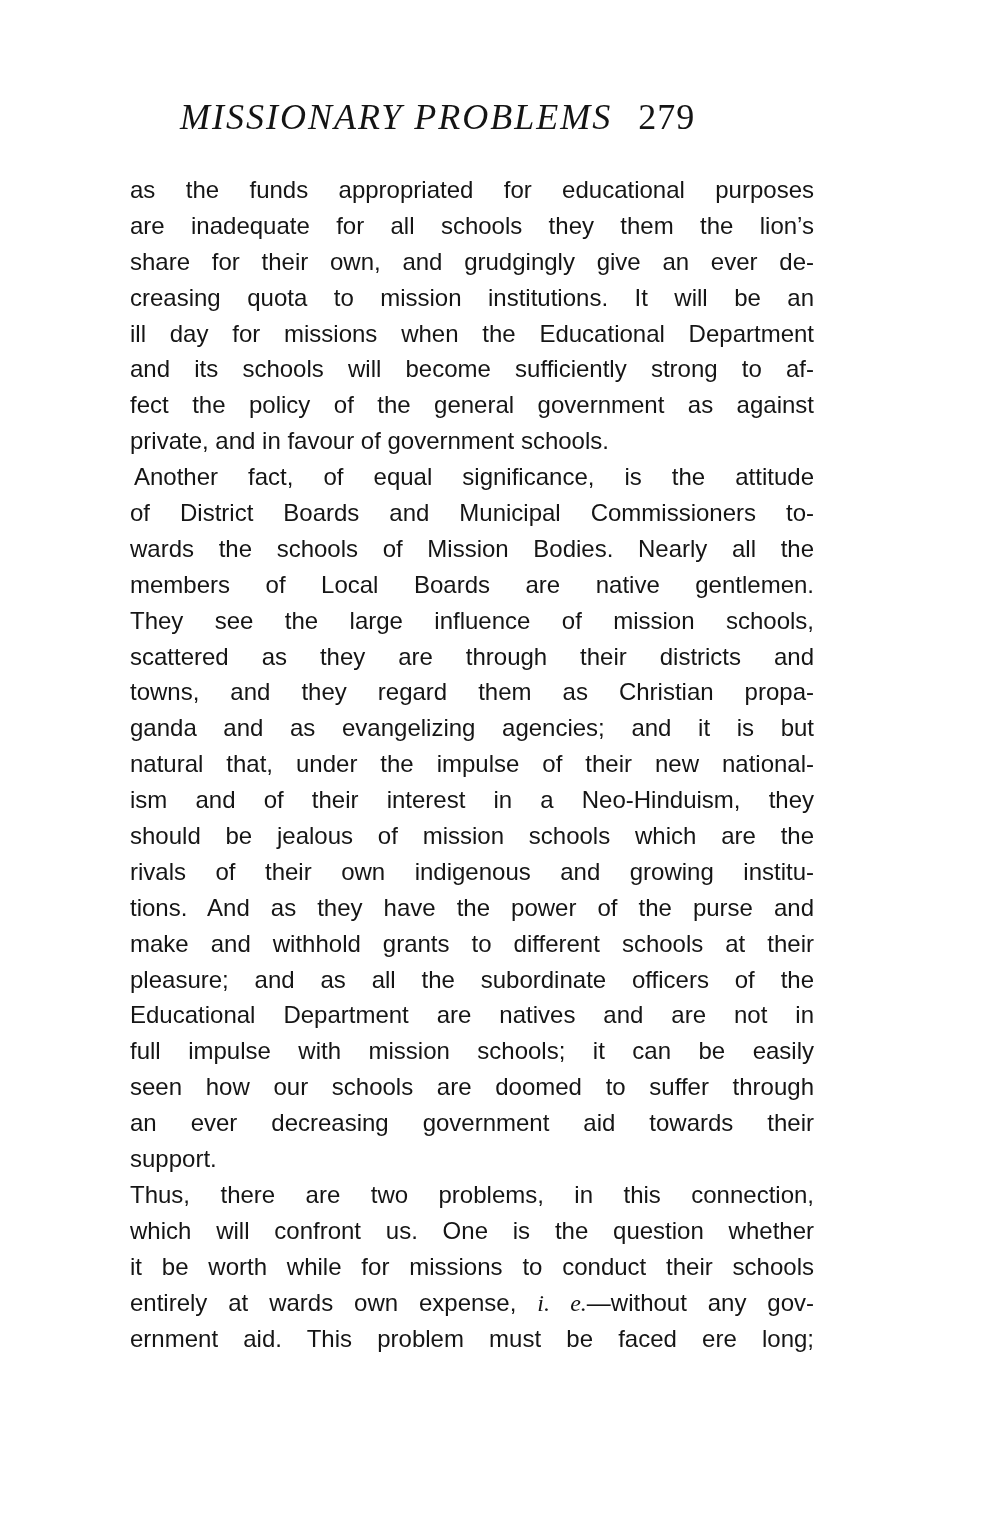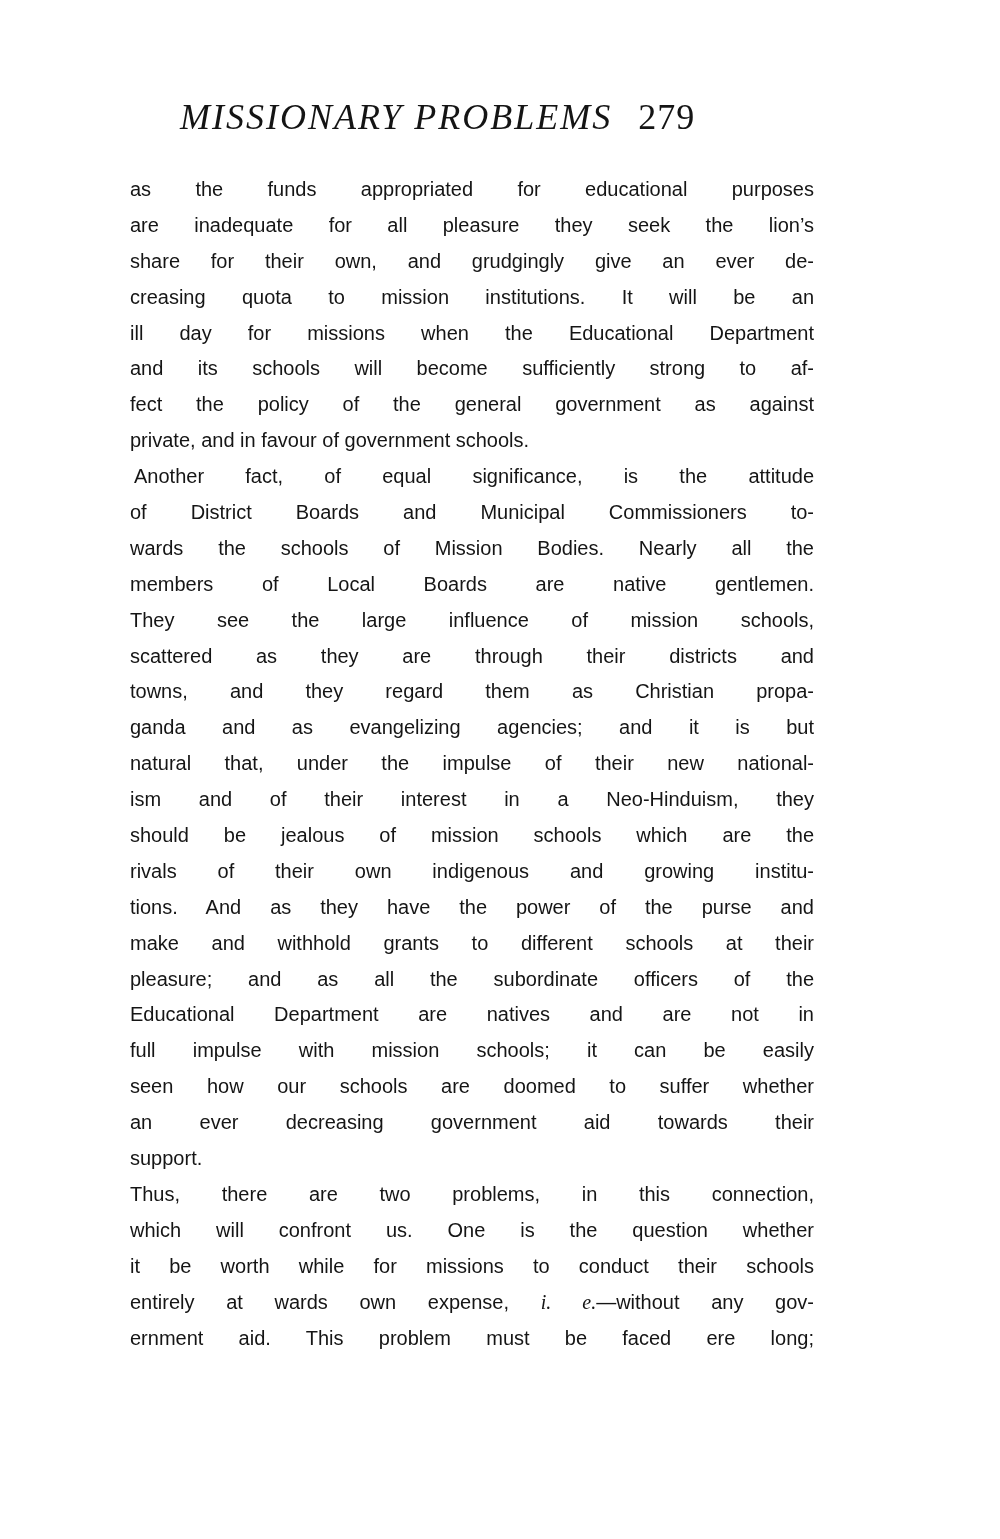--- a/index.html
+++ b/index.html
@@ -8,21 +8,21 @@
   .running-head {
     position: absolute; left: 180px; top: 96px; width: 640px;
     font-family: "Liberation Serif", "DejaVu Serif", serif;
     font-size: 36px; color: #141414; letter-spacing: 2px; white-space: nowrap;
   }
   .running-head .title { font-style: italic; text-align: right; }
   .running-head .pageno { font-style: normal; margin-left: 26px; letter-spacing: 1px; }
   .body-text {
     position: absolute; left: 130px; top: 172px; width: 684px;
     font-family: "Liberation Sans", "DejaVu Sans", sans-serif;
-    font-size: 20px; color: #151515;
+    font-size: 24px; color: #151515;
   }
   .line {
     display: block; height: 35.9px; line-height: 35.9px;
     text-align: justify; text-align-last: justify; white-space: nowrap; overflow: visible;
   }
   .line.last { text-align-last: left; }
   em.ital { font-family: "Liberation Serif", "DejaVu Serif", serif; font-style: italic; }
 </style>
 </head>
 <body>
@@ -30,21 +30,21 @@
 <div class="page">
 
   <div class="running-head">
     <span class="title">MISSIONARY PROBLEMS</span><span class="pageno">279</span>
   </div>
 
   <div class="body-text">
 
     <div>
       <span class="line">as the funds appropriated for educational purposes</span>
-      <span class="line">are inadequate for all pleasure they seek the lion’s</span>
+      <span class="line">are inadequate for all schools they them the lion’s</span>
       <span class="line">share for their own, and grudgingly give an ever de-</span>
       <span class="line">creasing quota to mission institutions.  It will be an</span>
       <span class="line">ill day for missions when the Educational Department</span>
       <span class="line">and its schools will become sufficiently strong to af-</span>
       <span class="line">fect the policy of the general government as against</span>
       <span class="line last">private, and in favour of government schools.</span>
     </div>
 
     <div>
       <span class="line" style="padding-left:0"><span style="display:inline-block;width:4px"></span><span>Another fact, of equal significance, is the attitude</span></span>
@@ -57,21 +57,21 @@
       <span class="line">ganda and as evangelizing agencies; and it is but</span>
       <span class="line">natural that, under the impulse of their new national-</span>
       <span class="line">ism and of their interest in a Neo-Hinduism, they</span>
       <span class="line">should be jealous of mission schools which are the</span>
       <span class="line">rivals of their own indigenous and growing institu-</span>
       <span class="line">tions.  And as they have the power of the purse and</span>
       <span class="line">make and withhold grants to different schools at their</span>
       <span class="line">pleasure; and as all the subordinate officers of the</span>
       <span class="line">Educational Department are natives and are not in</span>
       <span class="line">full impulse with mission schools; it can be easily</span>
-      <span class="line">seen how our schools are doomed to suffer whether</span>
+      <span class="line">seen how our schools are doomed to suffer through</span>
       <span class="line">an ever decreasing government aid towards their</span>
       <span class="line last">support.</span>
     </div>
 
     <div>
       <span class="line">Thus, there are two problems, in this connection,</span>
       <span class="line">which will confront us.  One is the question whether</span>
       <span class="line">it be worth while for missions to conduct their schools</span>
       <span class="line"><span>entirely at wards own expense, </span><em class="ital">i. e.</em><span>—without any gov-</span></span>
       <span class="line">ernment aid.  This problem must be faced ere long;</span>

